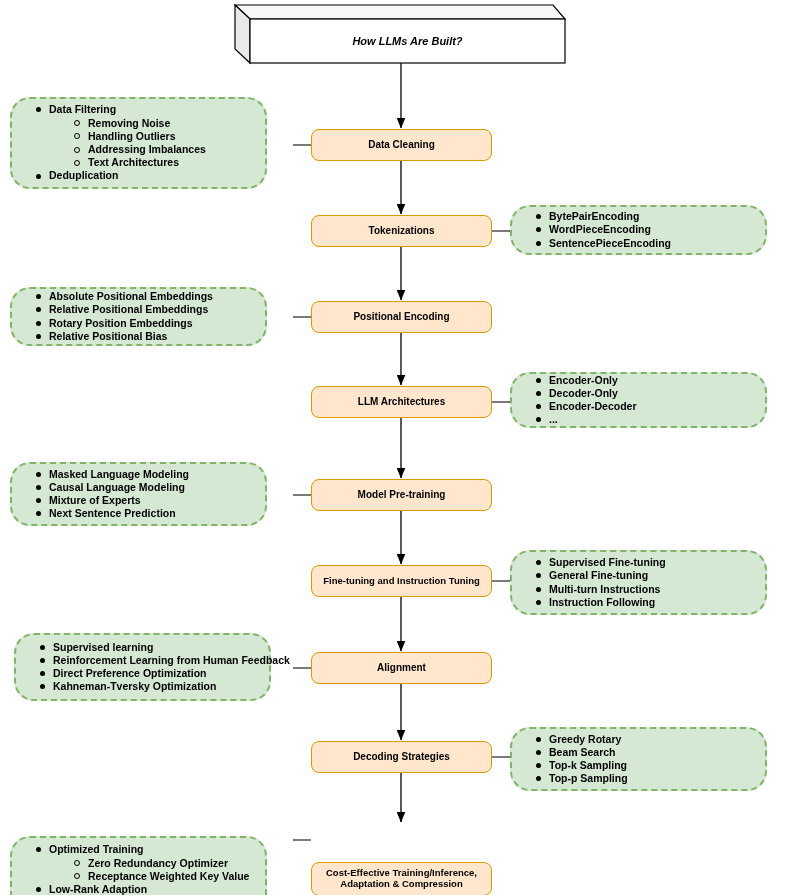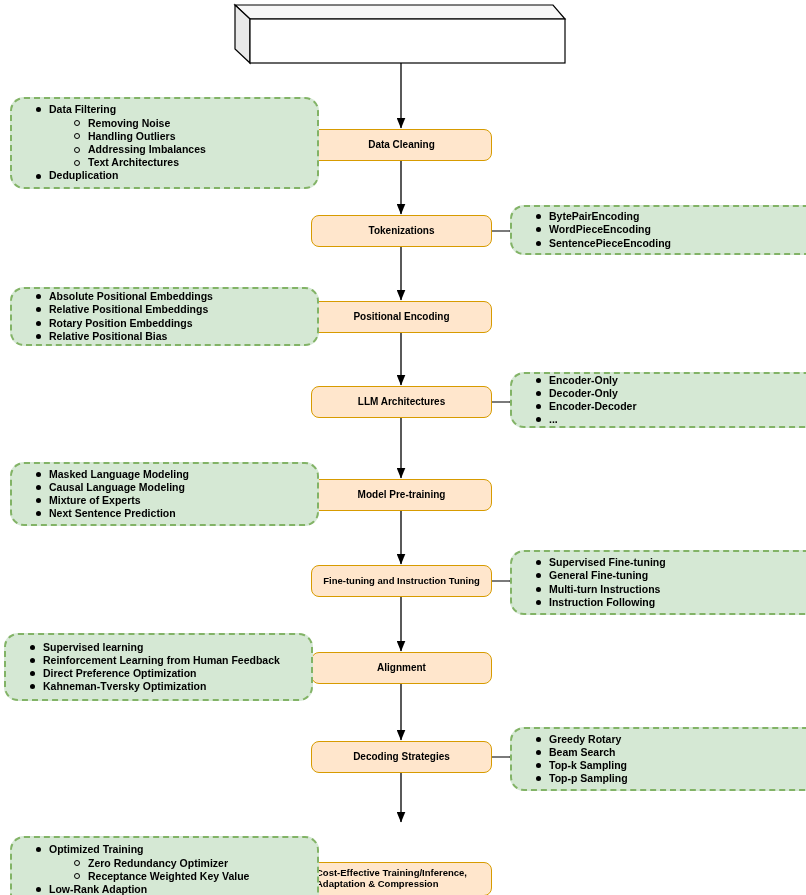--- a/index.html
+++ b/index.html
@@ -18,31 +18,31 @@
     display:flex;align-items:center;justify-content:center;
     font-size:11px;font-weight:bold;font-style:italic;color:#000;
     z-index:2;text-align:center;
   }
 
   
   .node{
     position:absolute;left:311px;width:181px;height:32px;
     background:#FFE6CC;border:1.5px solid #D79B00;border-radius:8px;
     display:flex;align-items:center;justify-content:center;
-    font-size:10px;font-weight:bold;color:#000;
+    font-size:10px;font-weight:bold;color:#000;text-align:center;
     box-sizing:border-box;z-index:1;line-height:1.15;
     white-space:nowrap;
   }
   .node.wrap{white-space:normal;padding:8px 4px;margin-top:39px;}
   .node.long{font-size:9.5px;}
 
   
   .side-box{
-    position:absolute;width:309px;
-    background:#D5E8D4;border:2px dashed #82B366;border-radius:14px;
+    position:absolute;width:257px;
+    background:#D5E8D4;border:2px dashed #82B366;border-radius:20px;
     box-sizing:border-box;display:flex;align-items:center;
     z-index:1;
   }
   .side-box ul{
     list-style:none;margin:0;padding:0 6px 0 24px;width:100%;
   }
   .side-box li{
     display:flex;align-items:center;white-space:nowrap;
     font-size:10.5px;line-height:13.2px;color:#000;font-weight:bold;
   }
@@ -87,20 +87,21 @@
       <line x1="293" y1="317" x2="311" y2="317"></line>
       <line x1="492" y1="402" x2="510" y2="402"></line>
       <line x1="293" y1="495" x2="311" y2="495"></line>
       <line x1="492" y1="581" x2="510" y2="581"></line>
       <line x1="293" y1="668" x2="311" y2="668"></line>
       <line x1="492" y1="757" x2="510" y2="757"></line>
       <line x1="293" y1="840" x2="311" y2="840"></line>
     </g>
   </svg>
 
+  <div class="title-text">How LLMs Are Built?</div>
 
   <div class="node" style="top:129px">Data Cleaning</div>
   <div class="node" style="top:215px">Tokenizations</div>
   <div class="node" style="top:301px">Positional Encoding</div>
   <div class="node" style="top:386px">LLM Architectures</div>
   <div class="node" style="top:479px">Model Pre-training</div>
   <div class="node long" style="top:565px">Fine-tuning and Instruction Tuning</div>
   <div class="node" style="top:652px">Alignment</div>
   <div class="node" style="top:741px">Decoding Strategies</div>
   <div class="node wrap long" style="top:823px;height:34px">Cost-Effective Training/Inference, Adaptation &amp; Compression</div>
@@ -228,21 +229,21 @@
           <span class="b disc"></span>
           <span>Multi-turn Instructions</span>
         </li>
       <li class="l1">
           <span class="b disc"></span>
           <span>Instruction Following</span>
         </li>
     </ul>
   </div>
 
-  <div class="side-box" style="left:4px;top:633px;height:68px">
+  <div class="side-box" style="left:14px;top:633px;height:68px">
     <ul>
       <li class="l1">
           <span class="b disc"></span>
           <span>Supervised learning</span>
         </li>
       <li class="l1">
           <span class="b disc"></span>
           <span>Reinforcement Learning from Human Feedback</span>
         </li>
       <li class="l1">

